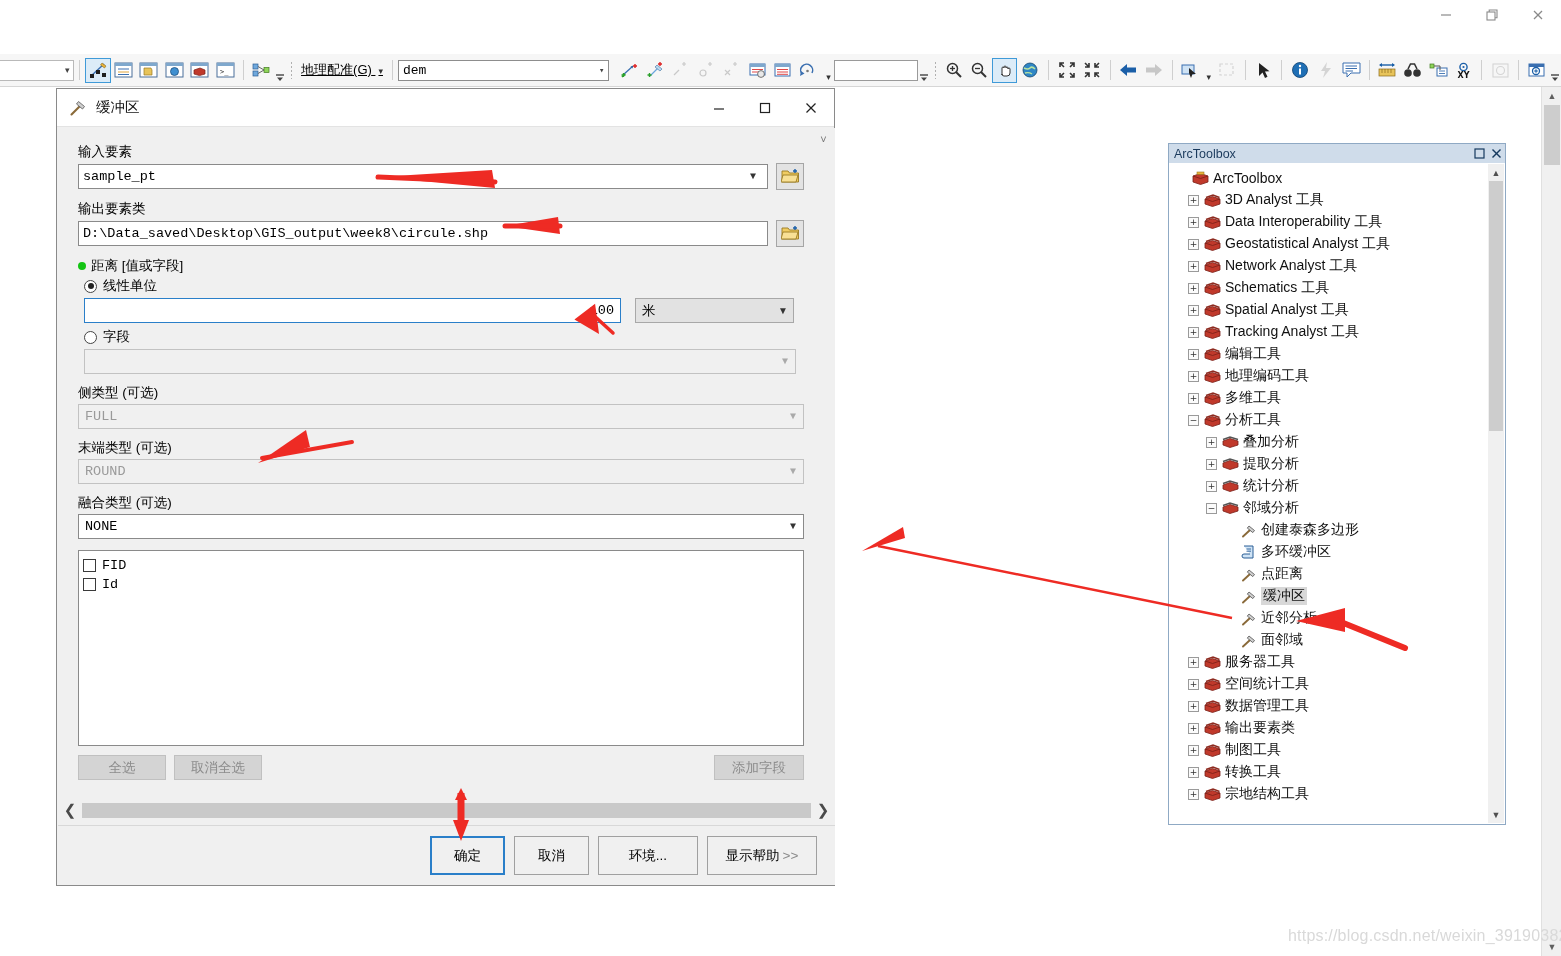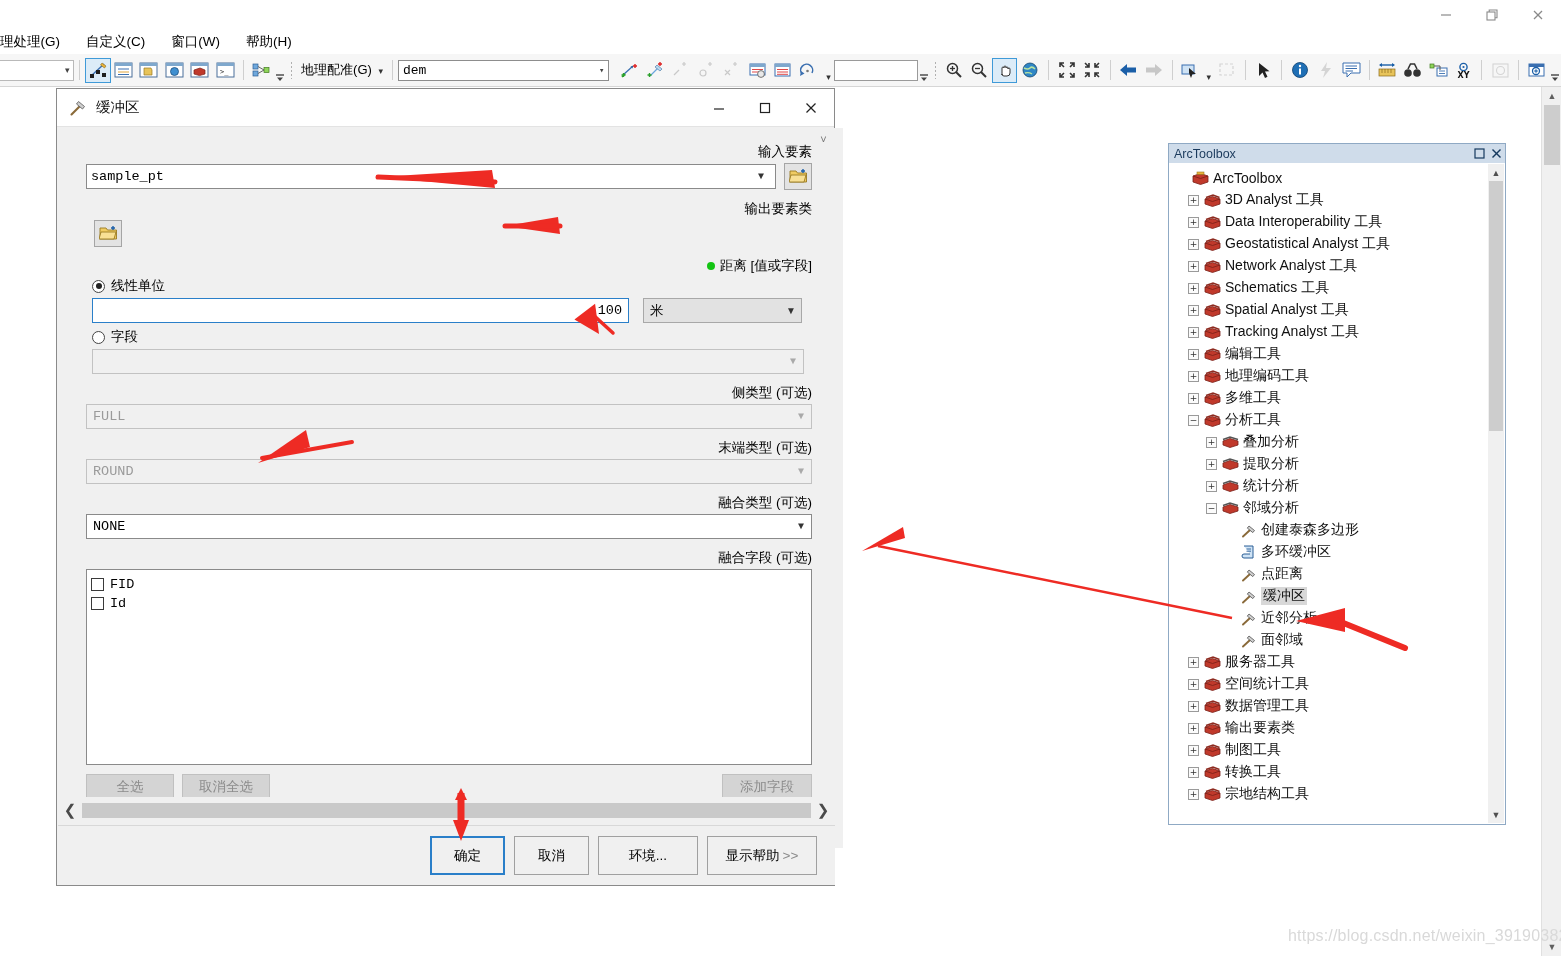--- a/index.html
+++ b/index.html
@@ -55,21 +55,21 @@
   .tbtn {
     width:26px; height:25px; display:flex; align-items:center; justify-content:center;
     position:relative;
   }
   .tbtn.sel { border:1px solid #3f9ad8; background:#dcecf8; }
   .tbtn svg { display:block; }
   .overflow {
     width:12px; height:24px; display:flex; flex-direction:column; align-items:center;
     justify-content:flex-end; color:#333; font-size:9px;
   }
-  .lbl-geo { font-size:13px; padding:0 4px; white-space:nowrap; }
+  .lbl-geo { font-size:13px; padding:0 4px; white-space:nowrap;text-decoration:underline; }
   .tb-text {
     height:21px; background:#fff; border:1px solid #8d8d8d;
     display:flex; align-items:center; padding:0 4px;
     font-family:"Liberation Mono","DejaVu Sans Mono",monospace; font-size:13px;
   }
   .tb-blank { width:86px; height:21px; background:#fff; border:1px solid #9a9a9a; }
 
   
   .maparea {
     position:absolute; left:0; top:87px; width:1541px; height:869px; background:#ffffff;
@@ -96,22 +96,22 @@
     height:38px; background:#ffffff; display:flex; align-items:center;
     border-bottom:1px solid #e3e3e3;
   }
   .dlg-title .ic { margin-left:12px; margin-right:8px; display:flex; }
   .dlg-title .txt { font-size:14.5px; color:#111; flex:1; }
   .dlg-title .wb {
     width:46px; height:37px; display:flex; align-items:center; justify-content:center;
     color:#1a1a1a; font-size:14px;
   }
   .dlg-body {
-    position:absolute; left:9px; top:39px; width:777px; height:720px;
-    background:#f0f0f0; overflow:hidden;text-align:right;
+    position:absolute; left:1px; top:39px; width:777px; height:720px;
+    background:#f0f0f0; overflow:hidden;
   }
   .dlg-inner { position:absolute; left:0; top:0; width:758px; height:720px; padding:16px 12px 0 20px; }
 
   .flabel { font-size:13.5px; color:#000; margin:0 0 3px 0; line-height:16px; }
   .row { display:flex; align-items:center; margin-bottom:11px; }
   .input-box {
     height:25px; background:#fff; border:1px solid #8a8a8a;
     display:flex; align-items:center; padding:0 4px;
     font-family:"Liberation Mono","DejaVu Sans Mono",monospace; font-size:13.5px;
     color:#000;
@@ -271,26 +271,20 @@
       </svg>
     </div>
     <div class="winbtn">
       <svg width="14" height="14" viewBox="0 0 14 14">
         <line x1="3" y1="3" x2="11" y2="11" stroke="#8a8a8a" stroke-width="1.2"></line>
         <line x1="11" y1="3" x2="3" y2="11" stroke="#8a8a8a" stroke-width="1.2"></line>
       </svg>
     </div>
   </div>
 
-  <div class="menubar">
-    <div class="mi" style="padding-left:0;">理处理(G)</div>
-    <div class="mi">自定义(C)</div>
-    <div class="mi">窗口(W)</div>
-    <div class="mi">帮助(H)</div>
-  </div>
 
   <div class="toolbar">
 
     <div class="tb-combo">
       <span></span>
       <span class="chev">▾</span>
     </div>
 
     <div class="sep"></div>
 
@@ -656,20 +650,23 @@
             <svg width="19" height="17" viewBox="0 0 19 17">
               <path d="M1 3 h6 l1.5 2 h9 v9 h-16.5 z" fill="#f0cc63" stroke="#9a7a22" stroke-width="0.9"></path>
               <path d="M2 7 h15 l-2 7 h-15 z" fill="#f8e095" stroke="#9a7a22" stroke-width="0.9"></path>
               <path d="M14 1 v4 M12 3 h4" stroke="#1b5fa8" stroke-width="1.4"></path>
             </svg>
           </div>
         </div>
 
         <div class="flabel">输出要素类</div>
         <div class="row">
+          <div class="input-box" style="flex:1;">
+            <span>D:\Data_saved\Desktop\GIS_output\week8\circule.shp</span>
+          </div>
           <div class="folderbtn">
             <svg width="19" height="17" viewBox="0 0 19 17">
               <path d="M1 3 h6 l1.5 2 h9 v9 h-16.5 z" fill="#f0cc63" stroke="#9a7a22" stroke-width="0.9"></path>
               <path d="M2 7 h15 l-2 7 h-15 z" fill="#f8e095" stroke="#9a7a22" stroke-width="0.9"></path>
               <path d="M14 1 v4 M12 3 h4" stroke="#1b5fa8" stroke-width="1.4"></path>
             </svg>
           </div>
         </div>
 
         <div class="flabel" style="margin-bottom:1px;">
@@ -720,21 +717,20 @@
         </div>
 
         <div class="flabel">融合类型 (可选)</div>
         <div class="row">
           <div class="white-combo" style="flex:1;">
             <span>NONE</span>
             <span class="combo-arrow">▼</span>
           </div>
         </div>
 
-        <div class="flabel">融合字段 (可选)</div>
         <div class="fieldlist">
           <div class="fl-item">
             <span class="cbx"></span>
             <span>FID</span>
           </div>
           <div class="fl-item">
             <span class="cbx"></span>
             <span>Id</span>
           </div>
         </div>

